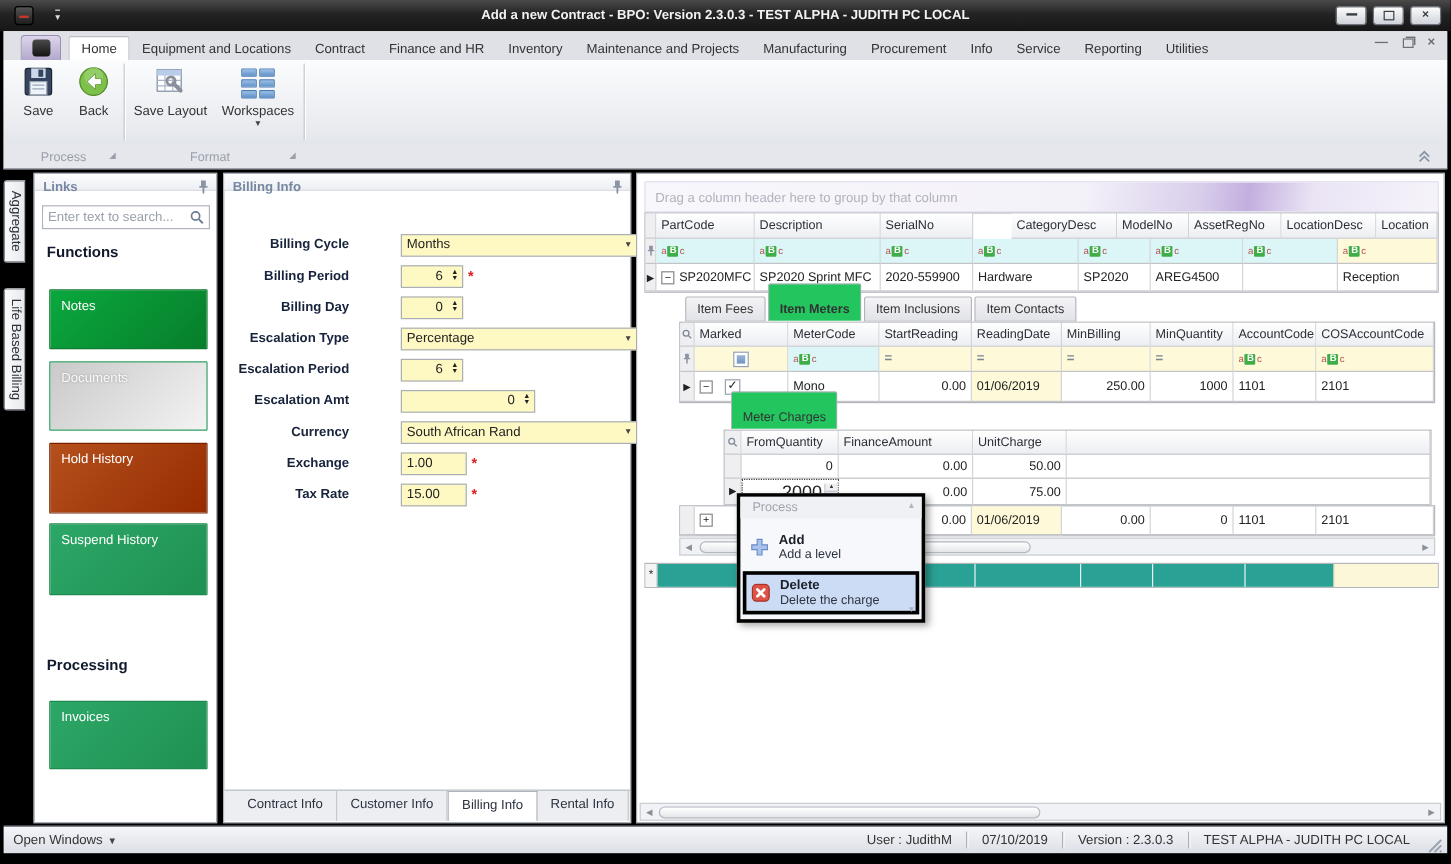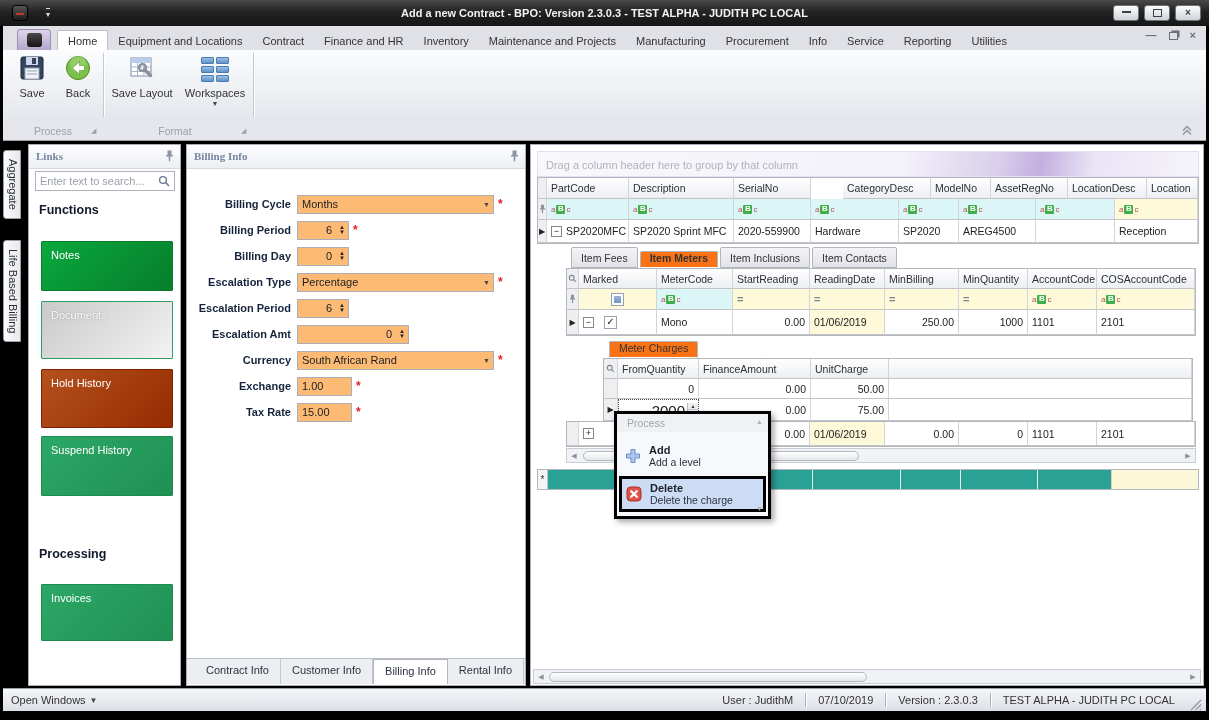--- a/index.html
+++ b/index.html
@@ -41,41 +41,41 @@
 .ws-grid { display:grid; grid-template-columns:13px 13px; grid-gap:2px; margin-top:3px; }
 .ws-grid i { width:13px; height:7px; background:linear-gradient(#9cc0e8,#5e92ca); border:1px solid #4a7cb4; border-radius:1px; }
 .ws-arrow { font-size:7px; color:#444; margin-top:1px; }
 .caprow { position:relative; height:20px; background:#e5e7ec; border-bottom:1px solid #9ba0a9; }
 .gcaption { position:absolute; top:0; height:19px; font-size:10.5px; color:#9aa0ab; display:flex; align-items:center; justify-content:center; }
 .launcher { position:absolute; top:6px; font-size:7px; color:#9aa0ab; line-height:1; }
 .collapse-chevron { position:absolute; right:12px; top:4px; }
 
 
 .panel { position:absolute; top:144px; height:542px; background:#fff; border:1px solid #a8adb6; }
-.phead { height:24px; background:linear-gradient(#fdfdfe,#edeff4); border-bottom:1px solid #d5d8de;
-  color:#7787a0; font-weight:bold; font-size:11px; padding:5px 7px; position:relative;font-family:Liberation Serif, serif; }
+.phead { height:14px; background:linear-gradient(#fdfdfe,#edeff4); border-bottom:1px solid #d5d8de;
+  color:#7787a0; font-weight:bold; font-size:11px; padding:5px 7px; position:relative; }
 .pin { position:absolute; right:6px; top:5px; }
 
 
 .vtab { position:absolute; left:3px; width:18px; background:linear-gradient(90deg,#fbfbfc,#e8e9ec);
   border:1px solid #9aa0a8; border-radius:3px 0 0 3px; color:#2a2f38; font-size:11px;
   writing-mode:vertical-rl; text-align:center; padding:8px 1px; white-space:nowrap; }
 
 
 .search-row { position:absolute; left:6px; top:26px; width:140px; height:20px; border:1px solid #aeb3bc; background:#fff;
   display:flex; align-items:center; }
 .search-row input { flex:1; border:none; outline:none; font-size:11px; color:#333; padding:0 4px; font-family:inherit; min-width:0; }
 .search-row input::placeholder { color:#9aa0aa; }
 .section-title { position:absolute; left:10px; font-weight:bold; font-size:12.5px; color:#101a2c; }
 .linkbtn { position:absolute; left:12px; width:132px; color:#fff; font-size:11px; padding:7px 0 0 9px; border-radius:1px; }
 
 
 .frow { position:absolute; left:0; height:20px; display:flex; align-items:center; }
 .flabel { width:110px; text-align:right; font-weight:bold; font-size:11px; color:#16233b; padding-right:6px; white-space:nowrap; }
-.fctl { height:19px; border:1px solid #a9aeb8; background:#fdba74; display:flex; align-items:center; position:relative; }
+.fctl { height:19px; border:1px solid #a9aeb8; background:#fef9c3; display:flex; align-items:center; position:relative;margin-left:37px; }
 .fval { flex:1; font-size:11px; color:#222; padding:0 4px; white-space:nowrap; overflow:hidden; }
 .fval.num { text-align:right; }
 .dd-arrow { width:13px; font-size:7px; color:#444; text-align:center; }
 .spin-btns { width:12px; display:flex; flex-direction:column; align-items:center; justify-content:center; }
 .spin-btns span { font-size:6px; line-height:5px; color:#222; }
 .req { color:#e02020; font-weight:bold; font-size:12px; margin-left:4px; }
 .btabs { position:absolute; left:0; right:0; top:513px; height:26px; background:#eceef1; border-top:1px solid #b9bdc4; display:flex; padding-left:8px; }
 .btab { font-size:11px; color:#2c3340; padding:5px 11px; border-right:1px solid #c5c8ce; }
 .btab.active { background:#fff; border:1px solid #b0b4bc; border-bottom:none; margin-top:0; }
 
@@ -96,21 +96,21 @@
 .abc b { background:#3fae49; color:#fff; font-size:8px; width:9px; height:9px; border-radius:1px; display:inline-flex; align-items:center; justify-content:center; }
 .eq { color:#7a8694; font-weight:bold; font-size:11px; }
 .rowarrow { color:#222; font-size:8px; }
 .xbox { width:11px; height:11px; border:1px solid #888; background:#fff; font-size:9px; line-height:9px; text-align:center; color:#222; display:inline-block; margin-right:4px; flex:none; }
 .cb { width:13px; height:13px; border:1px solid #98a0b0; background:#fff; display:inline-flex; align-items:center; justify-content:center; }
 .cb .half { width:7px; height:7px; background:linear-gradient(#9ab6dc,#6f94c4); }
 .cb .ck { font-size:10px; color:#222; line-height:1; }
 .dettabs { position:absolute; display:flex; align-items:flex-end; }
 .dtab { font-size:10.5px; color:#333; background:linear-gradient(#f4f4f7,#e2e3e8); border:1px solid #b2b5bc;
   padding:4px 9px 3px; margin-right:2px; border-radius:2px 2px 0 0; white-space:nowrap; }
-.dtab.active { background:#f97316; border-bottom:1px solid #fff; font-weight:bold; padding-top:0; }
+.dtab.active { background:#22c55e; border-bottom:1px solid #fff; font-weight:bold; padding-top:15px; }
 .editcell { border:1px dotted #444 !important; }
 .spincell { display:flex; align-items:center; width:100%; height:100%; }
 .spincell .v { flex:1; text-align:right; font-size:15px; padding-right:2px; }
 .minisb { width:11px; display:flex; flex-direction:column; border-left:1px solid #b8bcc2; }
 .minisb span { font-size:5px; line-height:6px; text-align:center; color:#333; background:#eceef1; border-bottom:1px solid #c8ccd2; }
 .scrollbar { position:absolute; height:15px; background:#f1f2f5; border:1px solid #c9ccd2; display:flex; align-items:center; }
 .sb-arrow { width:14px; text-align:center; font-size:7px; color:#8a909a; flex:none; }
 .sb-thumb { position:absolute; top:2px; height:10px; background:linear-gradient(#ffffff,#e4e6ea); border:1px solid #b4b8c0; border-radius:6px; }
 .tealband { position:absolute; left:6px; top:324px; width:662px; height:21px; display:flex; border:1px solid #b4b7bd; }
 .teal-ind { width:10px; background:#f4f4f5; border-right:1px solid #c2c4c8; font-size:10px; text-align:center; line-height:19px; color:#333; }

